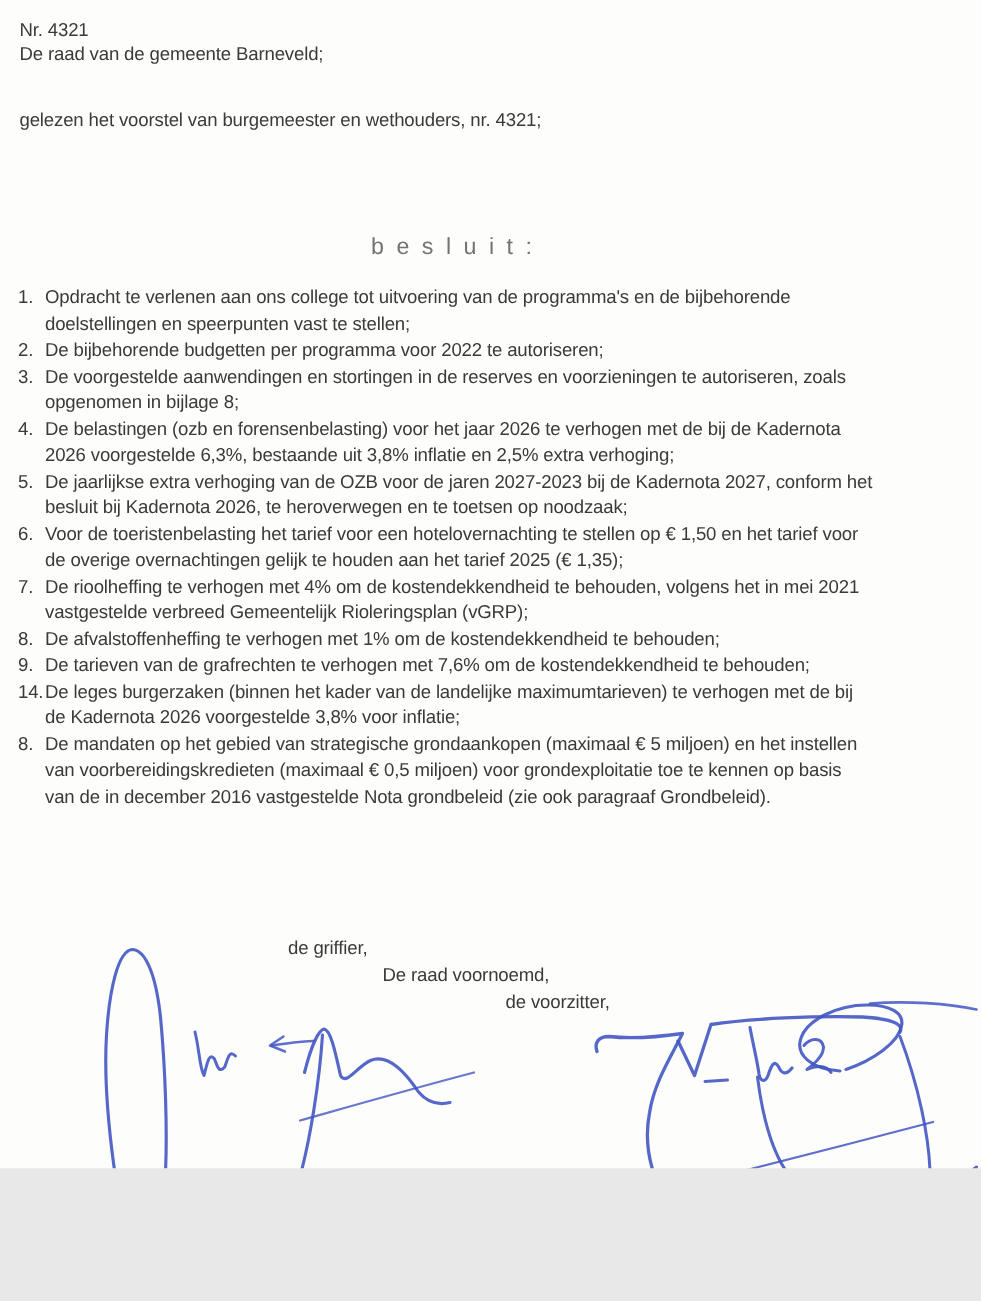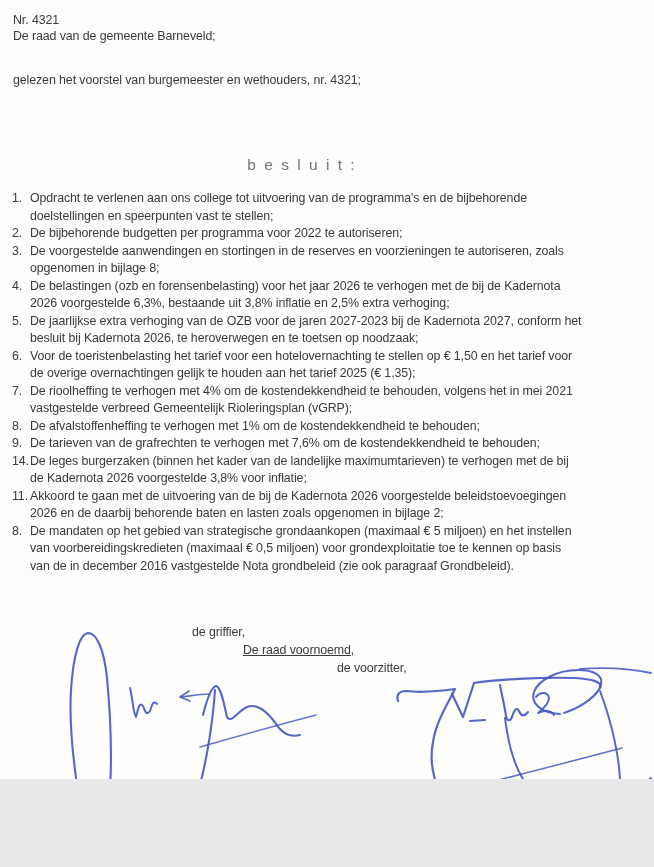--- a/index.html
+++ b/index.html
@@ -32,21 +32,21 @@
   .decision-num{
     flex:0 0 18px;
     text-align:left;
   }
   .decision-text{
     flex:1;
     white-space:pre-line;
     max-width:600px;
   }
   .closing-adopted{top:624px;left:91px;}
-  .closing-council{top:642px;left:243px;text-decoration:underline;}
+  .closing-council{top:642px;left:255px;}
   .closing-clerk{top:624px;left:192px;}
   .closing-chair{top:660px;left:337px;}
   .signature-layer{top:600px;left:0;}
   .signature-layer path{fill:none;stroke-linecap:round;stroke-linejoin:round;}
 </style>
 </head>
 <body>
 
 <div class="page">
 
@@ -98,25 +98,20 @@
     <div class="decision-row">
       <span class="decision-num">9.</span>
       <span class="decision-text">De tarieven van de grafrechten te verhogen met 7,6% om de kostendekkendheid te behouden;</span>
     </div>
     <div class="decision-row">
       <span class="decision-num">14.</span>
       <span class="decision-text">De leges burgerzaken (binnen het kader van de landelijke maximumtarieven) te verhogen met de bij
 de Kadernota 2026 voorgestelde 3,8% voor inflatie;</span>
     </div>
     <div class="decision-row">
-      <span class="decision-num">11.</span>
-      <span class="decision-text">Akkoord te gaan met de uitvoering van de bij de Kadernota 2026 voorgestelde beleidstoevoegingen
-2026 en de daarbij behorende baten en lasten zoals opgenomen in bijlage 2;</span>
-    </div>
-    <div class="decision-row">
       <span class="decision-num">8.</span>
       <span class="decision-text">De mandaten op het gebied van strategische grondaankopen (maximaal € 5 miljoen) en het instellen
 van voorbereidingskredieten (maximaal € 0,5 miljoen) voor grondexploitatie toe te kennen op basis
 van de in december 2016 vastgestelde Nota grondbeleid (zie ook paragraaf Grondbeleid).</span>
     </div>
   </div>
 
   <div class="abs docline closing-council">De raad voornoemd,</div>
   <div class="abs docline closing-clerk">de griffier,</div>
   <div class="abs docline closing-chair">de voorzitter,</div>

